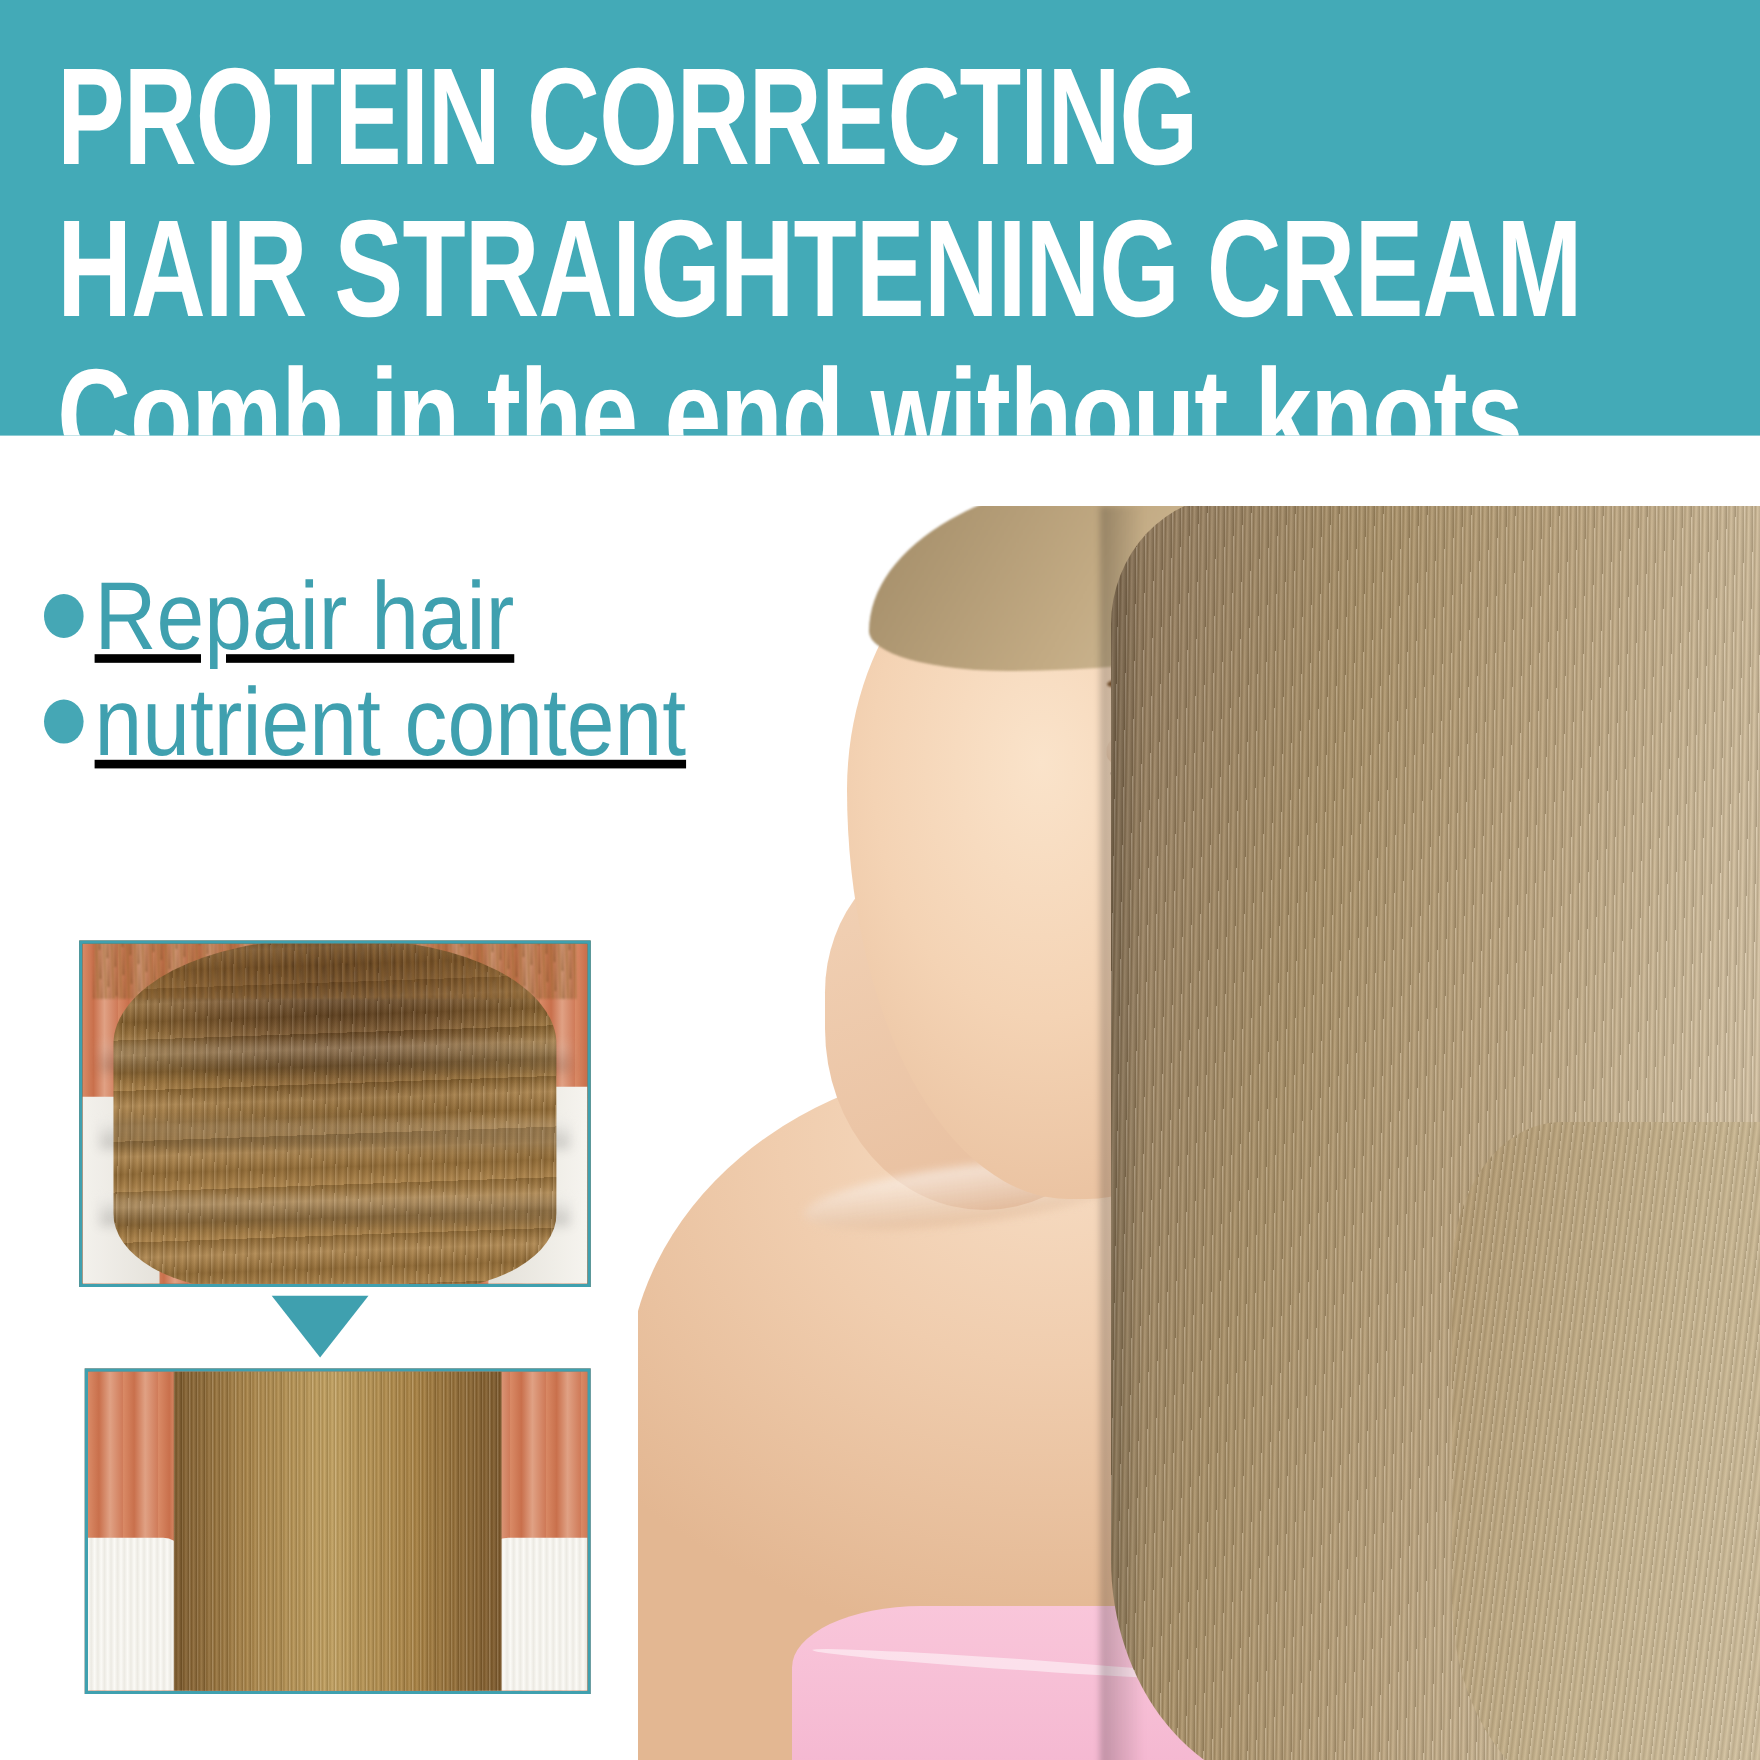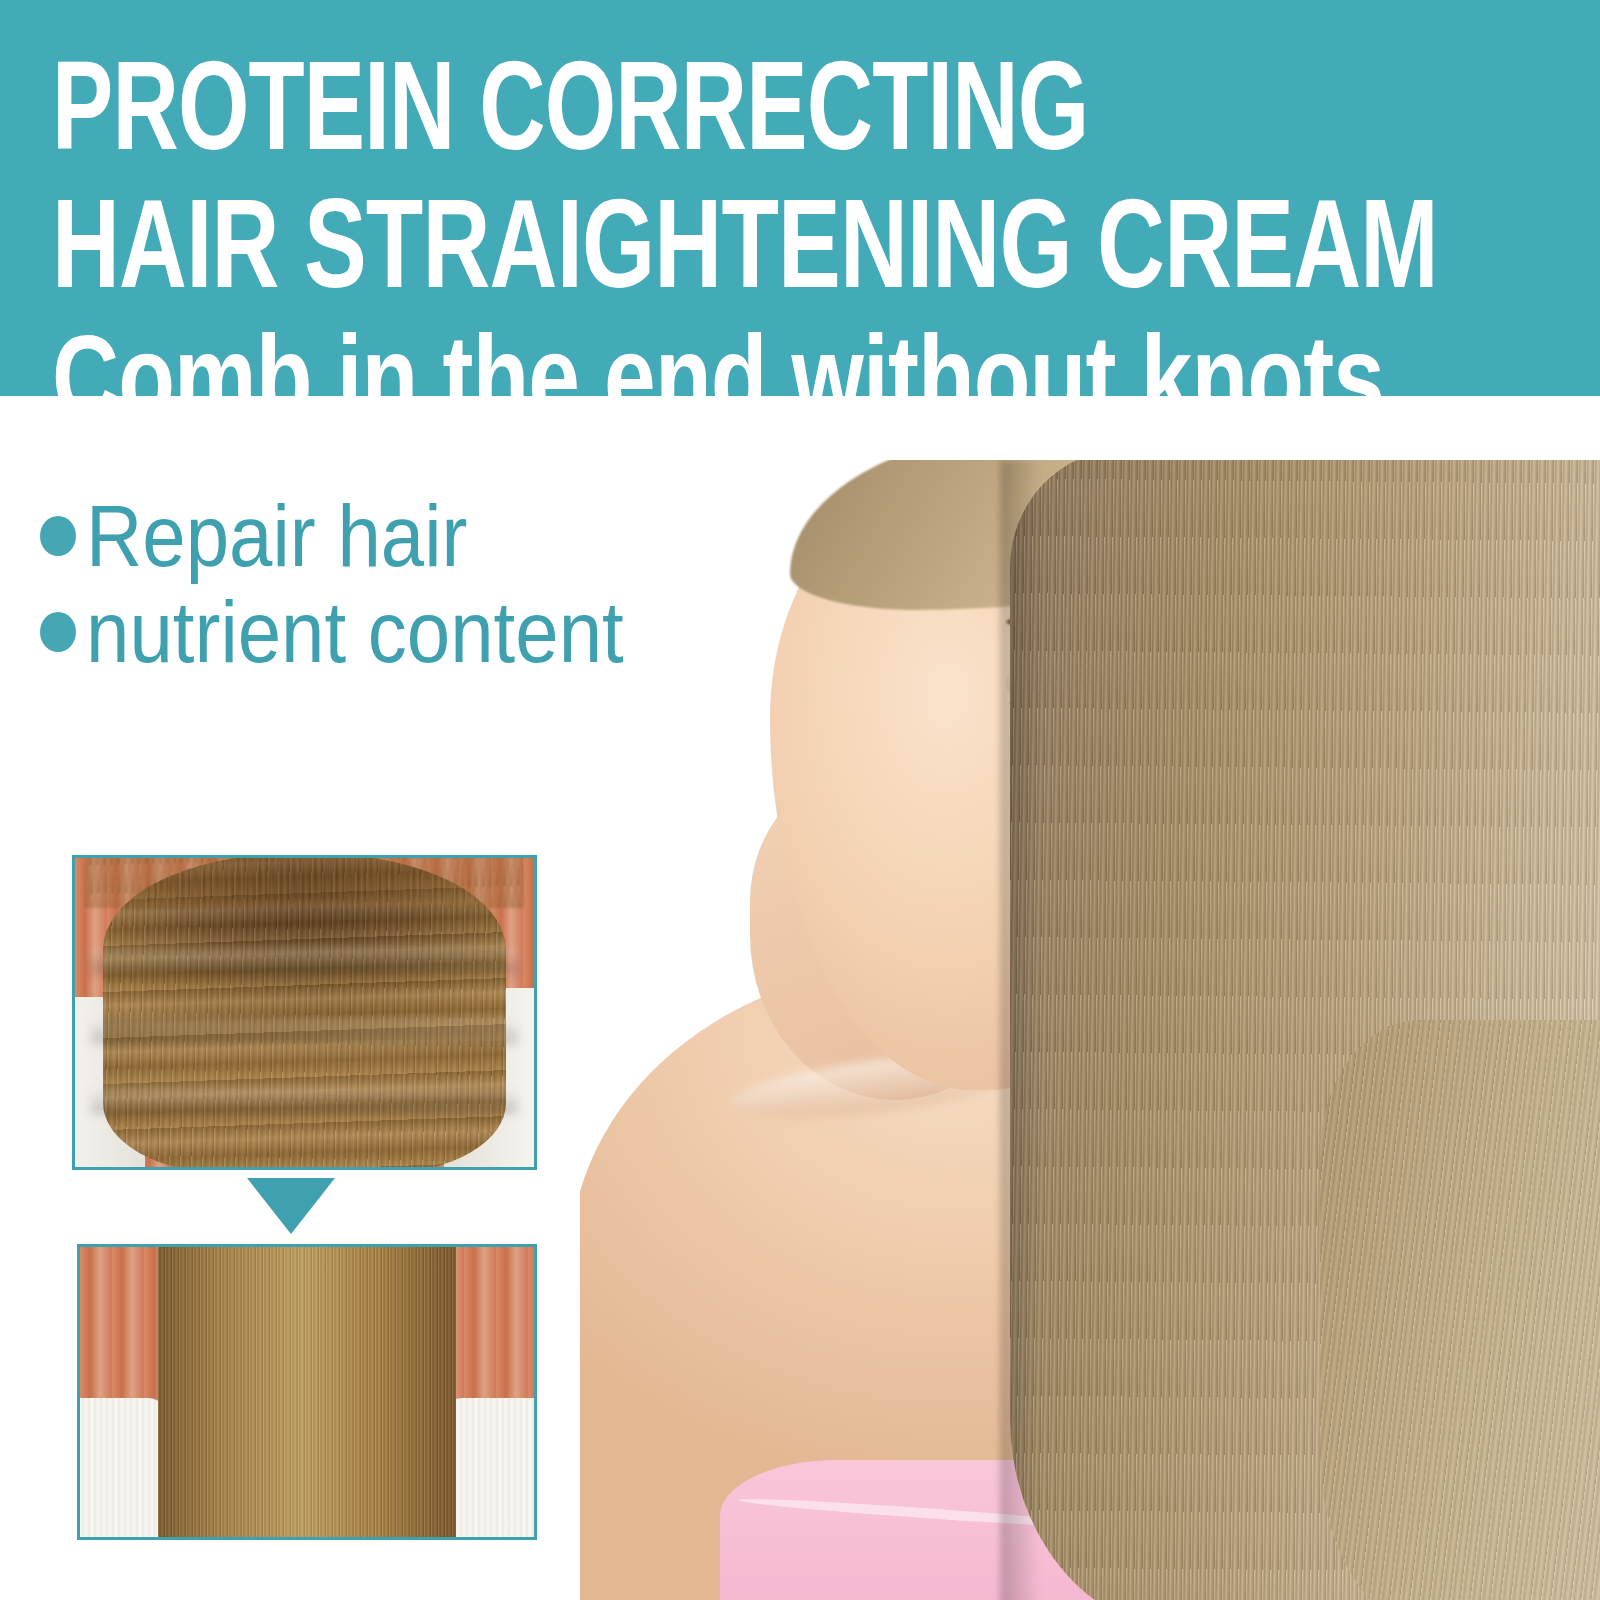--- a/index.html
+++ b/index.html
@@ -26,21 +26,21 @@
     white-space:nowrap;
     letter-spacing:-1px;
     transform-origin:left top;
   }
   .hl1{top:44px;font-size:112px;line-height:112px;transform:scaleX(0.82) scaleY(1.12);}
   .hl2{top:182px;font-size:112px;line-height:112px;transform:scaleX(0.84) scaleY(1.12);}
   .hl3{top:318px;font-size:108px;line-height:108px;transform:scaleX(0.86) scaleY(1.1);}
 
   
   .bullets{
-    position:absolute;left:40px;top:488px;width:800px;
+    position:absolute;left:40px;top:512px;width:800px;text-decoration:underline;
   }
   .bullet-row{
     display:flex;align-items:center;height:96px;
   }
   .bullet-dot{
     width:36px;height:40px;border-radius:50%;
     background:#45a7b5;flex:0 0 auto;margin-right:10px;
   }
   .bullet-text{
     color:#3fa0af;

